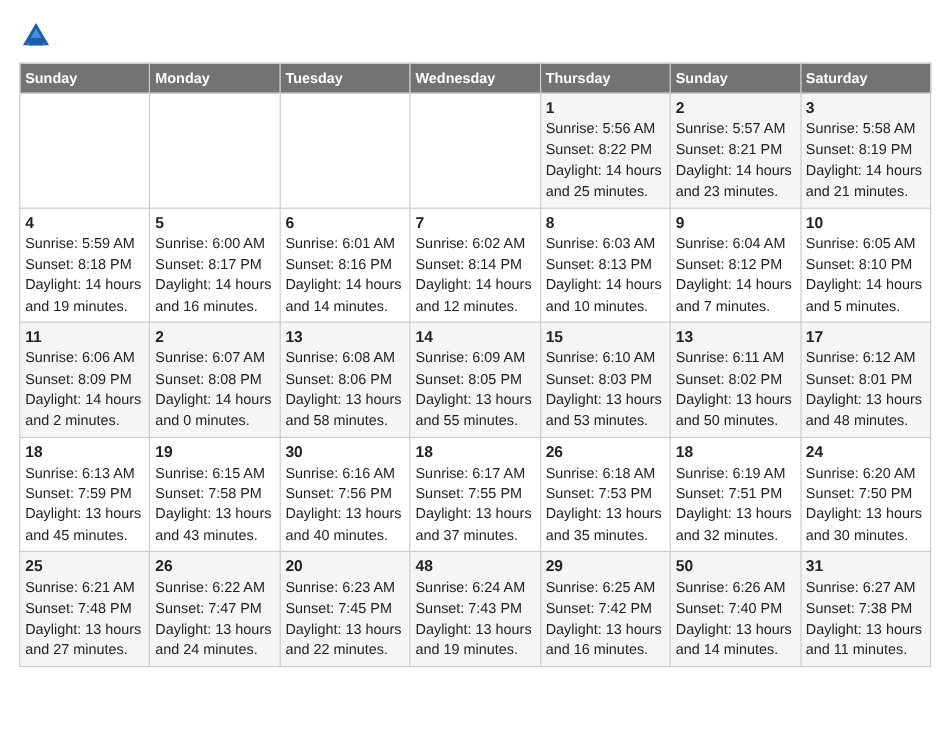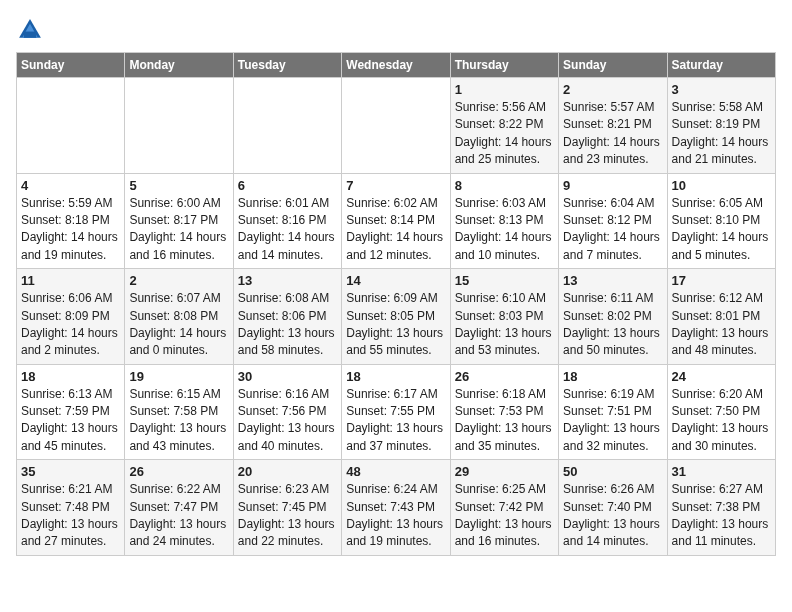--- a/index.html
+++ b/index.html
@@ -223,21 +223,21 @@
           <span class="day-number">18</span>
           <div class="day-info">Sunrise: 6:19 AM<br>Sunset: 7:51 PM<br>Daylight: 13 hours<br>and 32 minutes.</div>
         </td>
         <td>
           <span class="day-number">24</span>
           <div class="day-info">Sunrise: 6:20 AM<br>Sunset: 7:50 PM<br>Daylight: 13 hours<br>and 30 minutes.</div>
         </td>
       </tr>
       <tr>
         <td>
-          <span class="day-number">35</span>
+          <span class="day-number">25</span>
           <div class="day-info">Sunrise: 6:21 AM<br>Sunset: 7:48 PM<br>Daylight: 13 hours<br>and 27 minutes.</div>
         </td>
         <td>
           <span class="day-number">26</span>
           <div class="day-info">Sunrise: 6:22 AM<br>Sunset: 7:47 PM<br>Daylight: 13 hours<br>and 24 minutes.</div>
         </td>
         <td>
           <span class="day-number">20</span>
           <div class="day-info">Sunrise: 6:23 AM<br>Sunset: 7:45 PM<br>Daylight: 13 hours<br>and 22 minutes.</div>
         </td>

